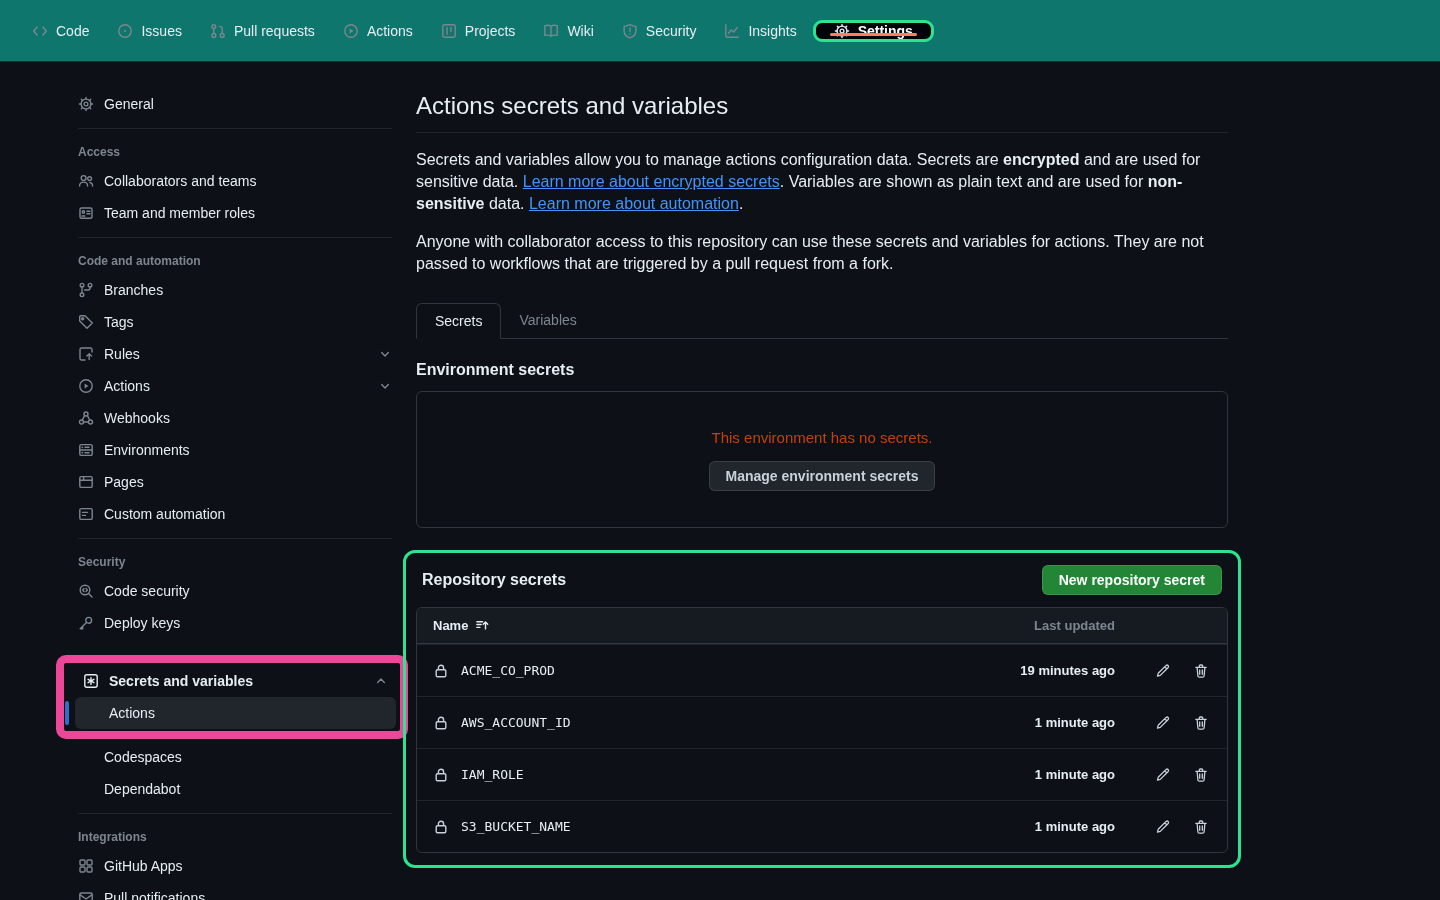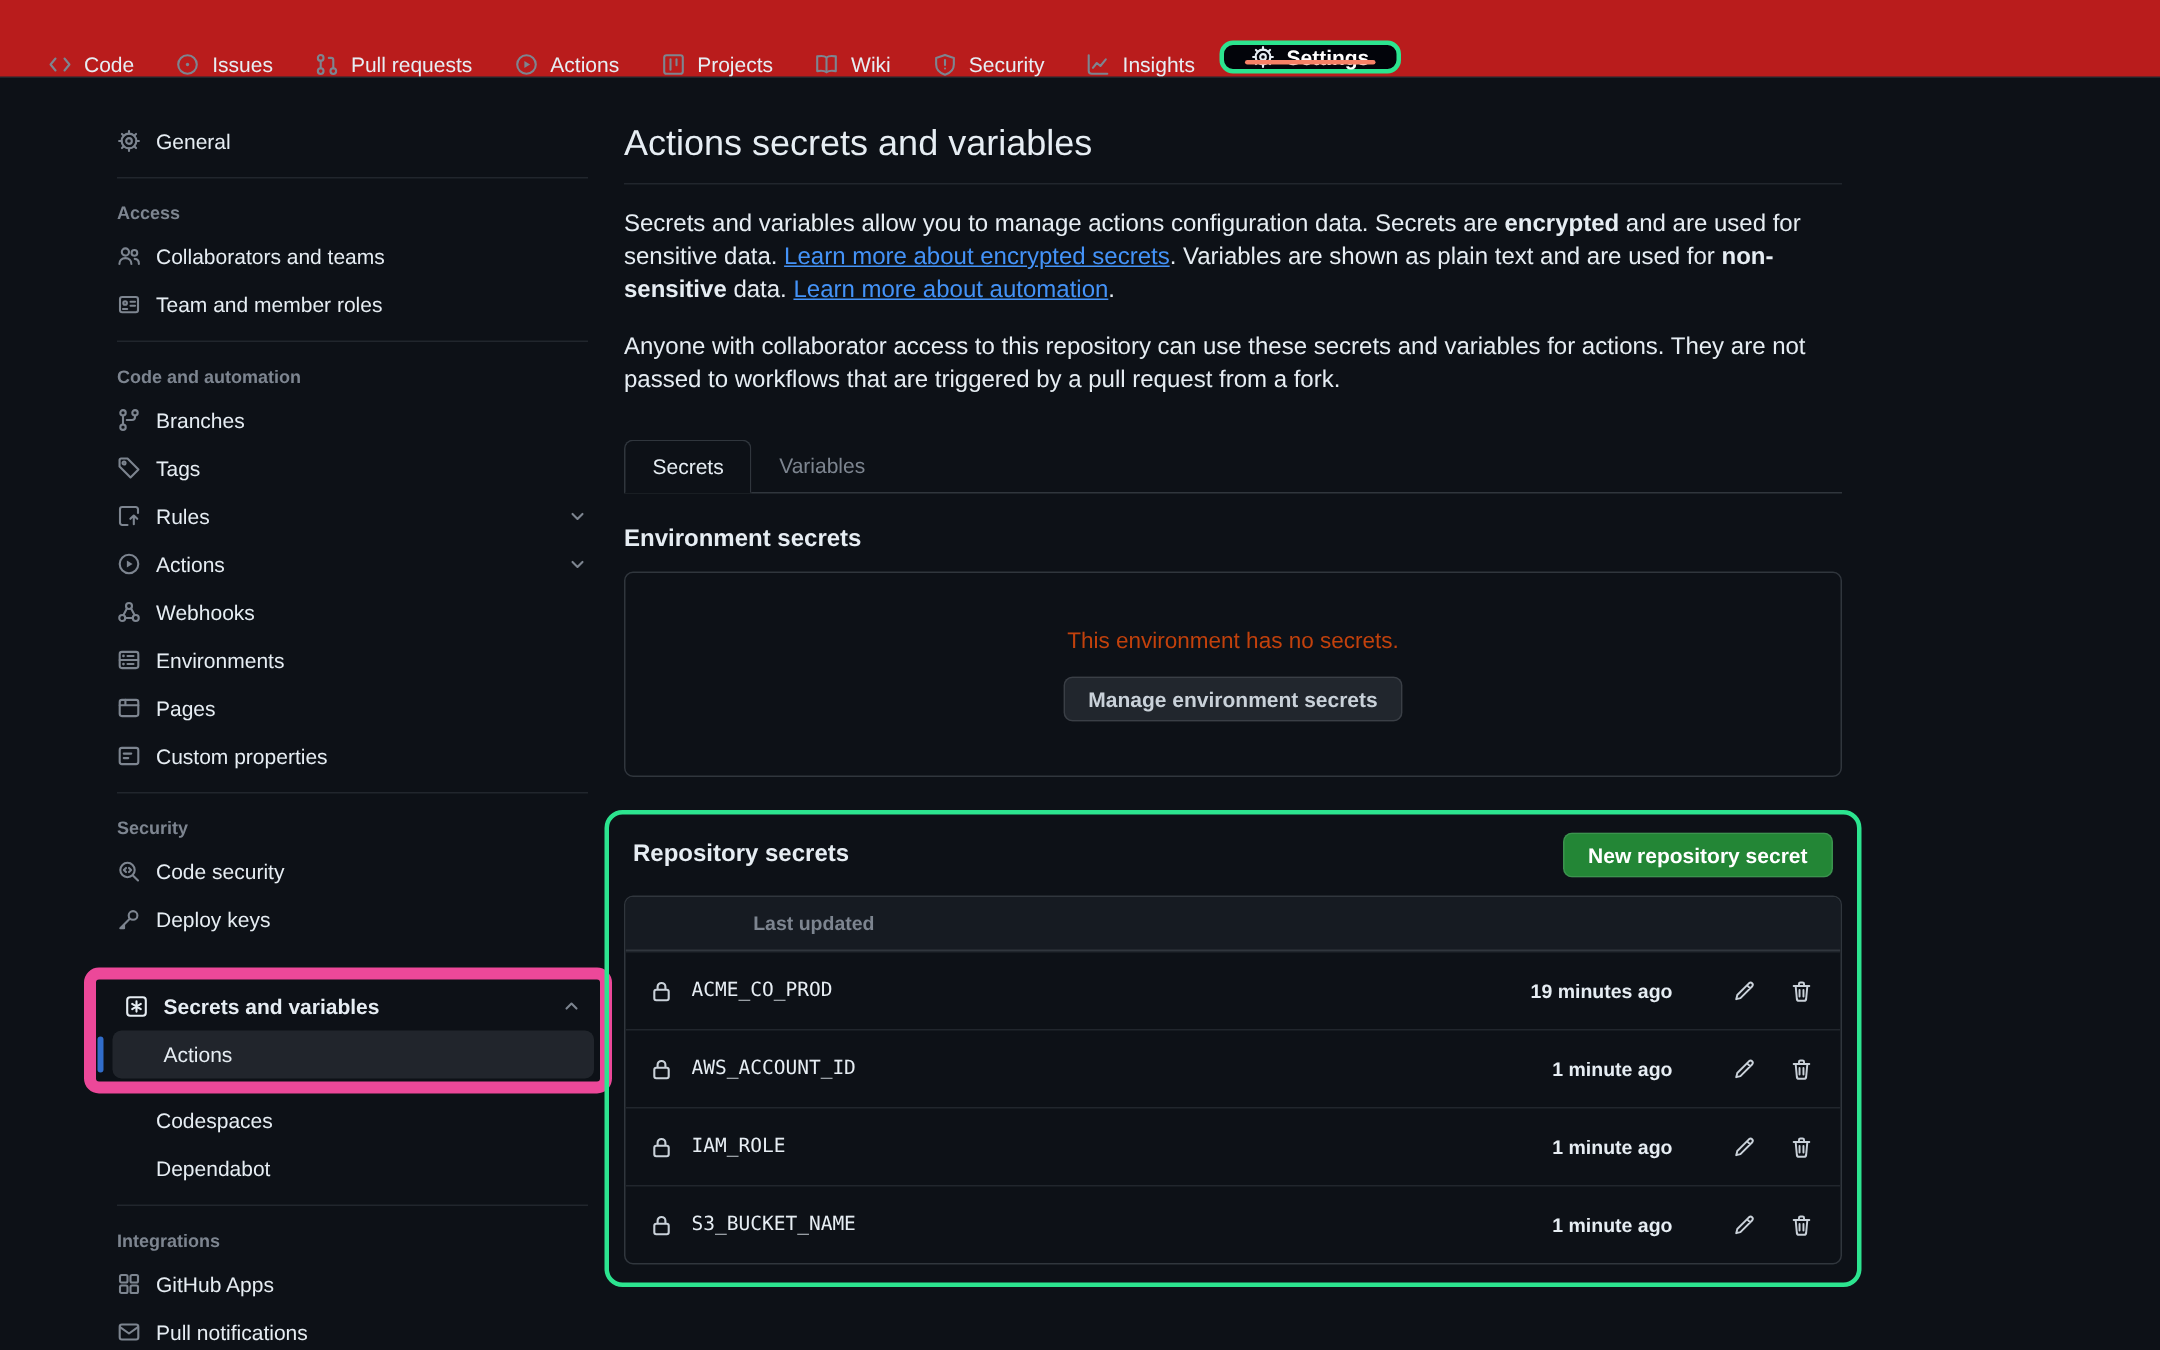--- a/index.html
+++ b/index.html
@@ -2,22 +2,22 @@
 <html><head>
 <meta charset="utf-8">
 <style>
   * { margin:0; padding:0; box-sizing:border-box; }
   html,body { width:1440px; height:900px; overflow:hidden; background:#0d1117;
     font-family:"Liberation Sans", sans-serif; color:#e6edf3; }
   svg { display:block; }
   .ico { flex:0 0 auto; }
 
   
-  .topnav { height:52px; background:#b91c1c; border-bottom:1px solid #21262d;
-    display:flex; align-items:flex-end; padding:0 0 0 18px; }
+  .topnav { height:62px; background:#0f766e; border-bottom:1px solid #21262d;
+    display:flex; align-items:center; padding:0 0 0 18px; }
   .nav-item { display:flex; align-items:center; gap:8px; padding:0 10px; margin:0 4px;
     font-size:14px; color:#e6edf3; cursor:pointer; position:relative; }
   .nav-item .ico { color:#7d8590; }
   .nav-annotation { border:3px solid #2ce48f; border-radius:9px; margin:2px 2px;
     display:flex; align-items:stretch; background:#02040a; }
   .nav-item.active { font-weight:bold; color:#ffffff; padding:0 14px; }
   .nav-item.active .ico { color:#e6edf3; }
   .nav-item.active::after { content:""; position:absolute; left:10px; right:10px; bottom:3px;
     height:3px; border-radius:3px; background:#f78166; }
 
@@ -296,21 +296,21 @@
         </span>
       <span>Pages</span>
     </div>
     <div class="sb-item">
       <span class="ico">
           <svg width="16" height="16" viewBox="0 0 16 16" fill="none" stroke="currentColor" stroke-width="1.4" stroke-linecap="round">
             <rect x="1.8" y="2.6" width="12.4" height="10.8" rx="1.5"></rect>
             <path d="M4.5 6.4h5M4.5 9.4h3"></path>
           </svg>
         </span>
-      <span>Custom properties</span>
+      <span>Custom automation</span>
     </div>
     <div class="sb-divider"></div>
 
     <div class="sb-header">Security</div>
     <div class="sb-item">
       <span class="ico">
           <svg width="16" height="16" viewBox="0 0 16 16" fill="none" stroke="currentColor" stroke-width="1.4" stroke-linecap="round" stroke-linejoin="round">
             <circle cx="7" cy="7" r="4.8"></circle>
             <path d="M10.6 10.6 14 14"></path>
             <path d="M6 5.6 4.6 7 6 8.4M8 5.6 9.4 7 8 8.4"></path>
@@ -398,20 +398,28 @@
       <div class="btn">Manage environment secrets</div>
     </div>
 
     <div class="repo-annotation">
       <div class="repo-head">
         <div class="repo-title">Repository secrets</div>
         <div class="btn primary">New repository secret</div>
       </div>
       <div class="table">
         <div class="thead">
+          <div class="th-name">
+            <span>Name</span>
+            <span style="color:#e6edf3">
+                <svg width="15" height="15" viewBox="0 0 16 16" fill="none" stroke="currentColor" stroke-width="1.5" stroke-linecap="round" stroke-linejoin="round">
+                  <path d="M2 4h6M2 7h4.6M2 10h3.2M11.2 11.6V4.4M8.8 6.6l2.4-2.4 2.4 2.4"></path>
+                </svg>
+              </span>
+          </div>
           <div class="th-updated">Last updated</div>
           <div class="th-actions"></div>
         </div>
 
         <div class="trow">
           <div class="cell-name">
             <span class="lock">
                 <svg width="16" height="16" viewBox="0 0 16 16" fill="none" stroke="currentColor" stroke-width="1.4" stroke-linejoin="round">
                   <rect x="3.2" y="6.8" width="9.6" height="7" rx="1.3"></rect>
                   <path d="M5.4 6.8V4.9a2.6 2.6 0 0 1 5.2 0v1.9"></path>

